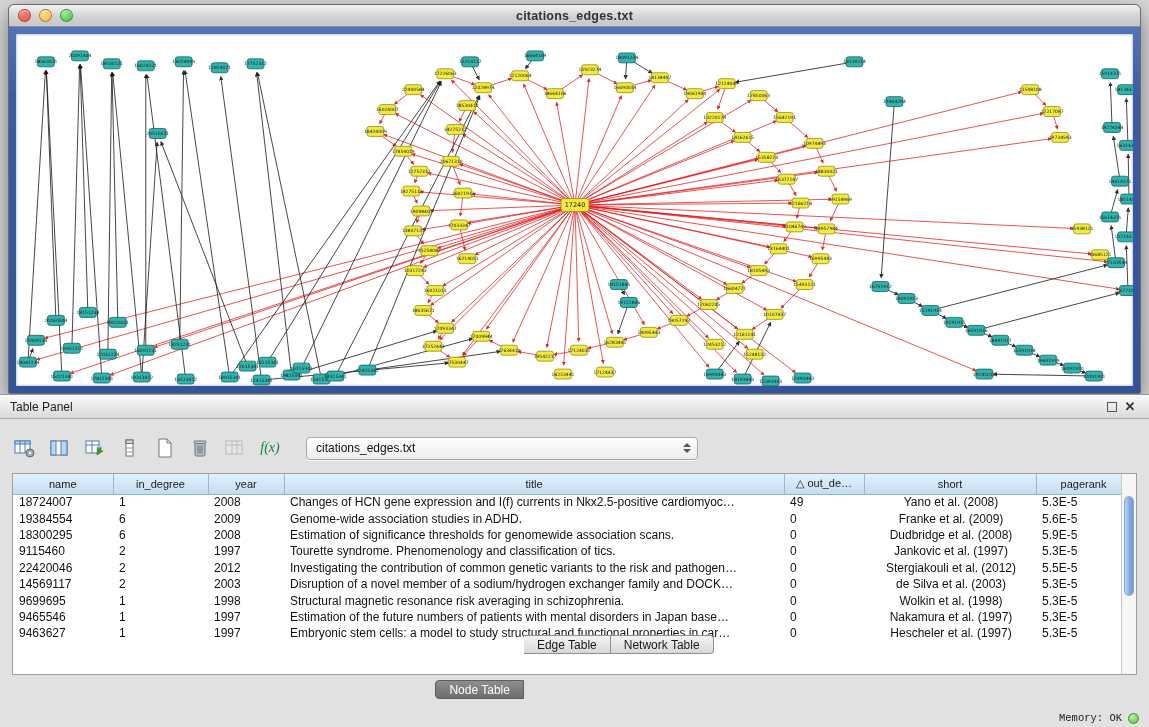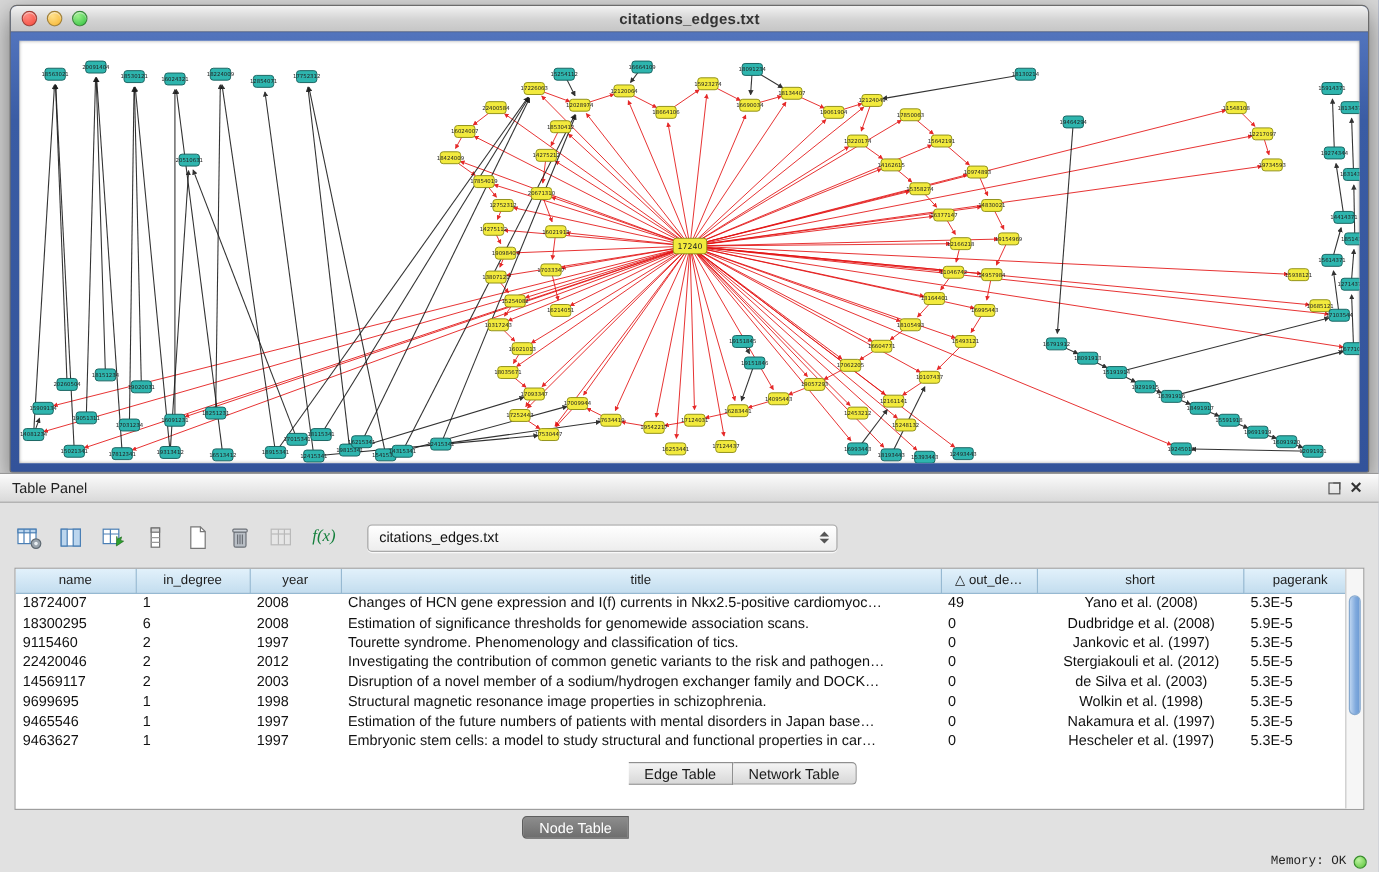--- a/index.html
+++ b/index.html
@@ -935,20 +935,29 @@
           <tr>
             <td class="al-left">18724007</td>
             <td class="al-left">1</td>
             <td class="al-left">2008</td>
             <td class="al-left">Changes of HCN gene expression and I(f) currents in Nkx2.5-positive cardiomyoc…</td>
             <td class="al-left">49</td>
             <td class="al-center">Yano et al. (2008)</td>
             <td class="al-left">5.3E-5</td>
           </tr>
           <tr>
+            <td class="al-left">19384554</td>
+            <td class="al-left">6</td>
+            <td class="al-left">2009</td>
+            <td class="al-left">Genome-wide association studies in ADHD.</td>
+            <td class="al-left">0</td>
+            <td class="al-center">Franke et al. (2009)</td>
+            <td class="al-left">5.6E-5</td>
+          </tr>
+          <tr>
             <td class="al-left">18300295</td>
             <td class="al-left">6</td>
             <td class="al-left">2008</td>
             <td class="al-left">Estimation of significance thresholds for genomewide association scans.</td>
             <td class="al-left">0</td>
             <td class="al-center">Dudbridge et al. (2008)</td>
             <td class="al-left">5.9E-5</td>
           </tr>
           <tr>
             <td class="al-left">9115460</td>
@@ -974,21 +983,21 @@
             <td class="al-left">2003</td>
             <td class="al-left">Disruption of a novel member of a sodium/hydrogen exchanger family and DOCK…</td>
             <td class="al-left">0</td>
             <td class="al-center">de Silva et al. (2003)</td>
             <td class="al-left">5.3E-5</td>
           </tr>
           <tr>
             <td class="al-left">9699695</td>
             <td class="al-left">1</td>
             <td class="al-left">1998</td>
-            <td class="al-left">Structural magnetic resonance image properties in schizophrenia.</td>
+            <td class="al-left">Structural magnetic resonance risk averaging in schizophrenia.</td>
             <td class="al-left">0</td>
             <td class="al-center">Wolkin et al. (1998)</td>
             <td class="al-left">5.3E-5</td>
           </tr>
           <tr>
             <td class="al-left">9465546</td>
             <td class="al-left">1</td>
             <td class="al-left">1997</td>
             <td class="al-left">Estimation of the future numbers of patients with mental disorders in Japan base…</td>
             <td class="al-left">0</td>

